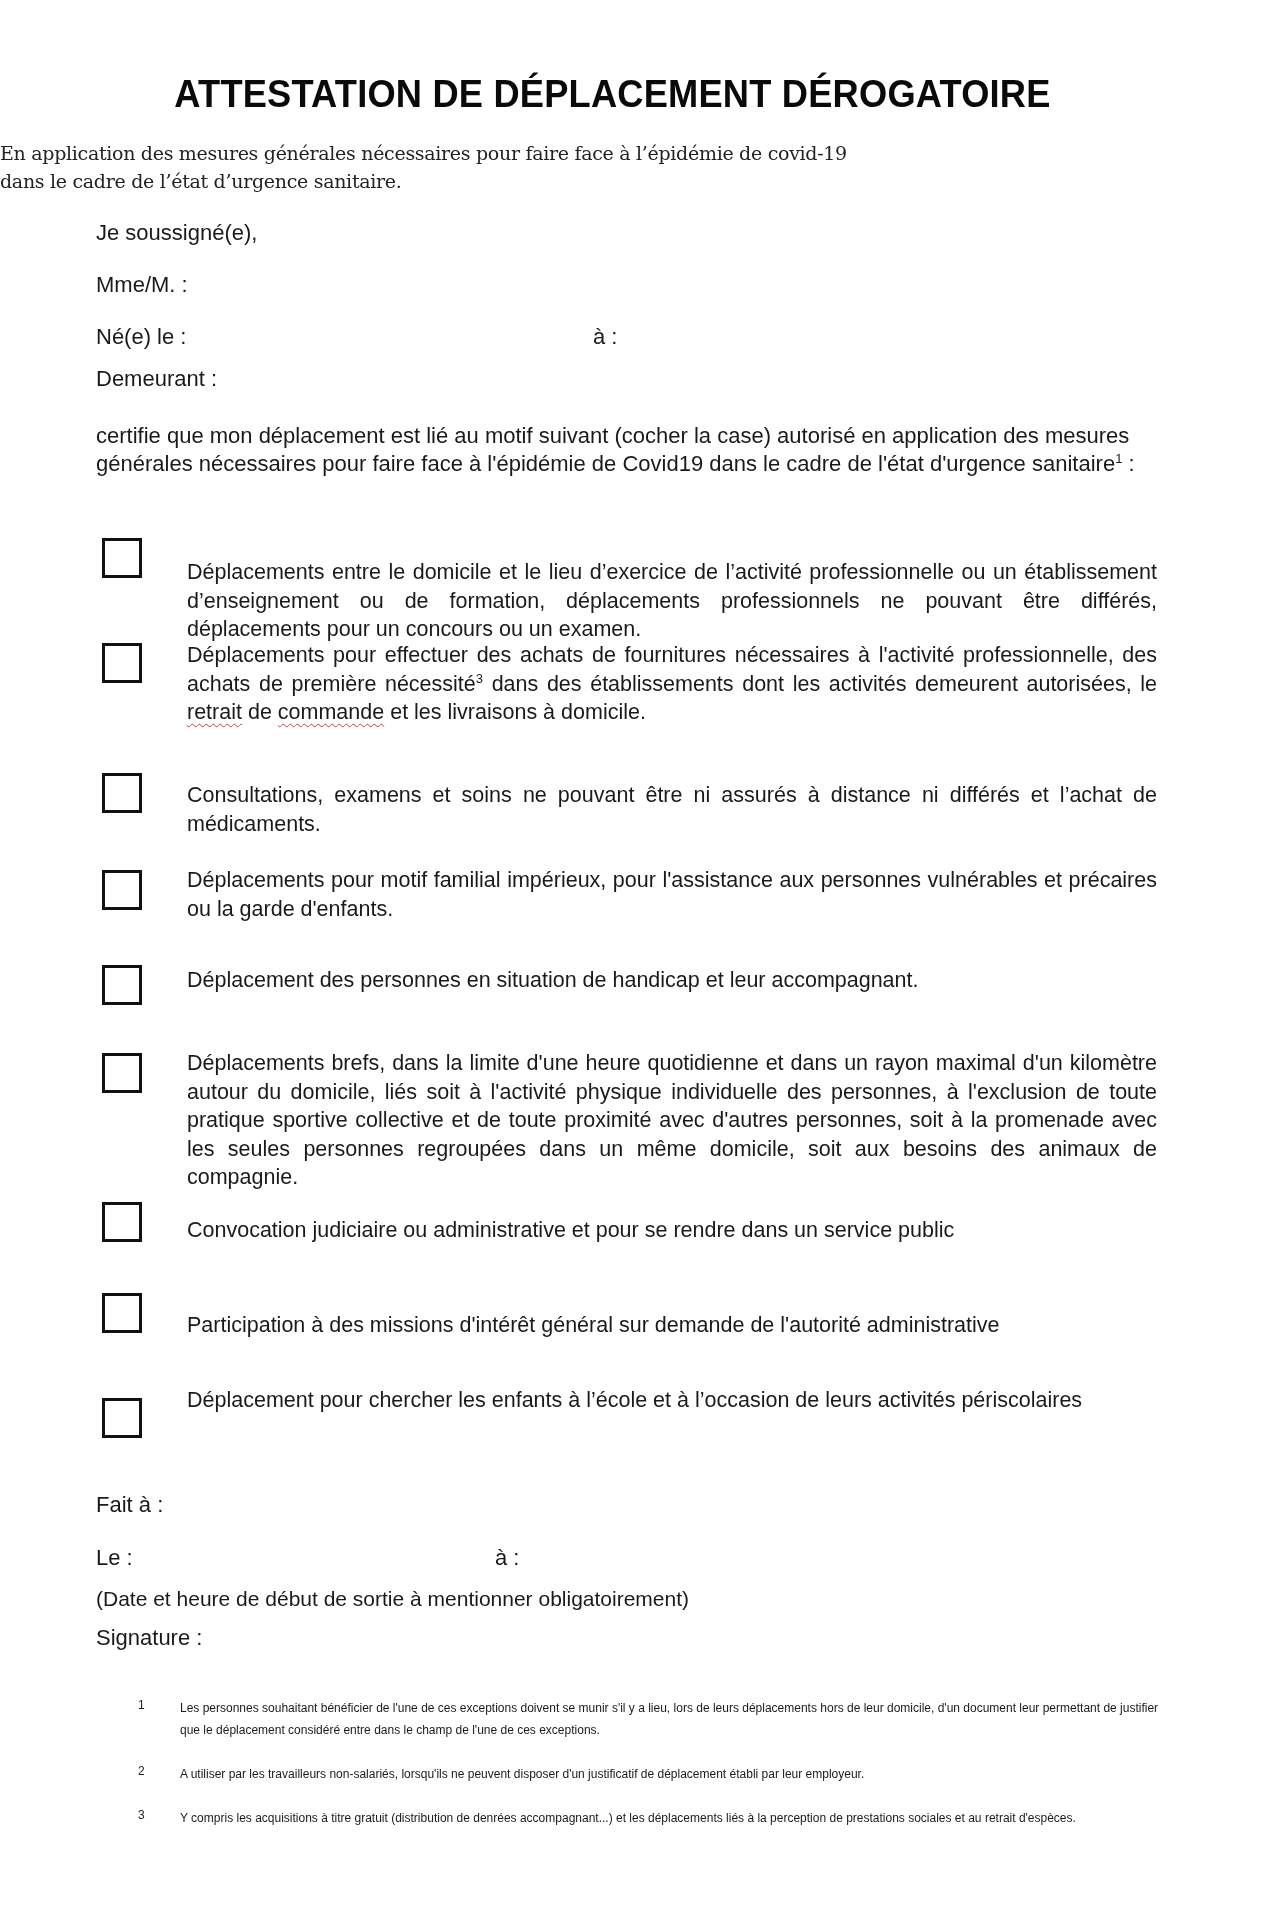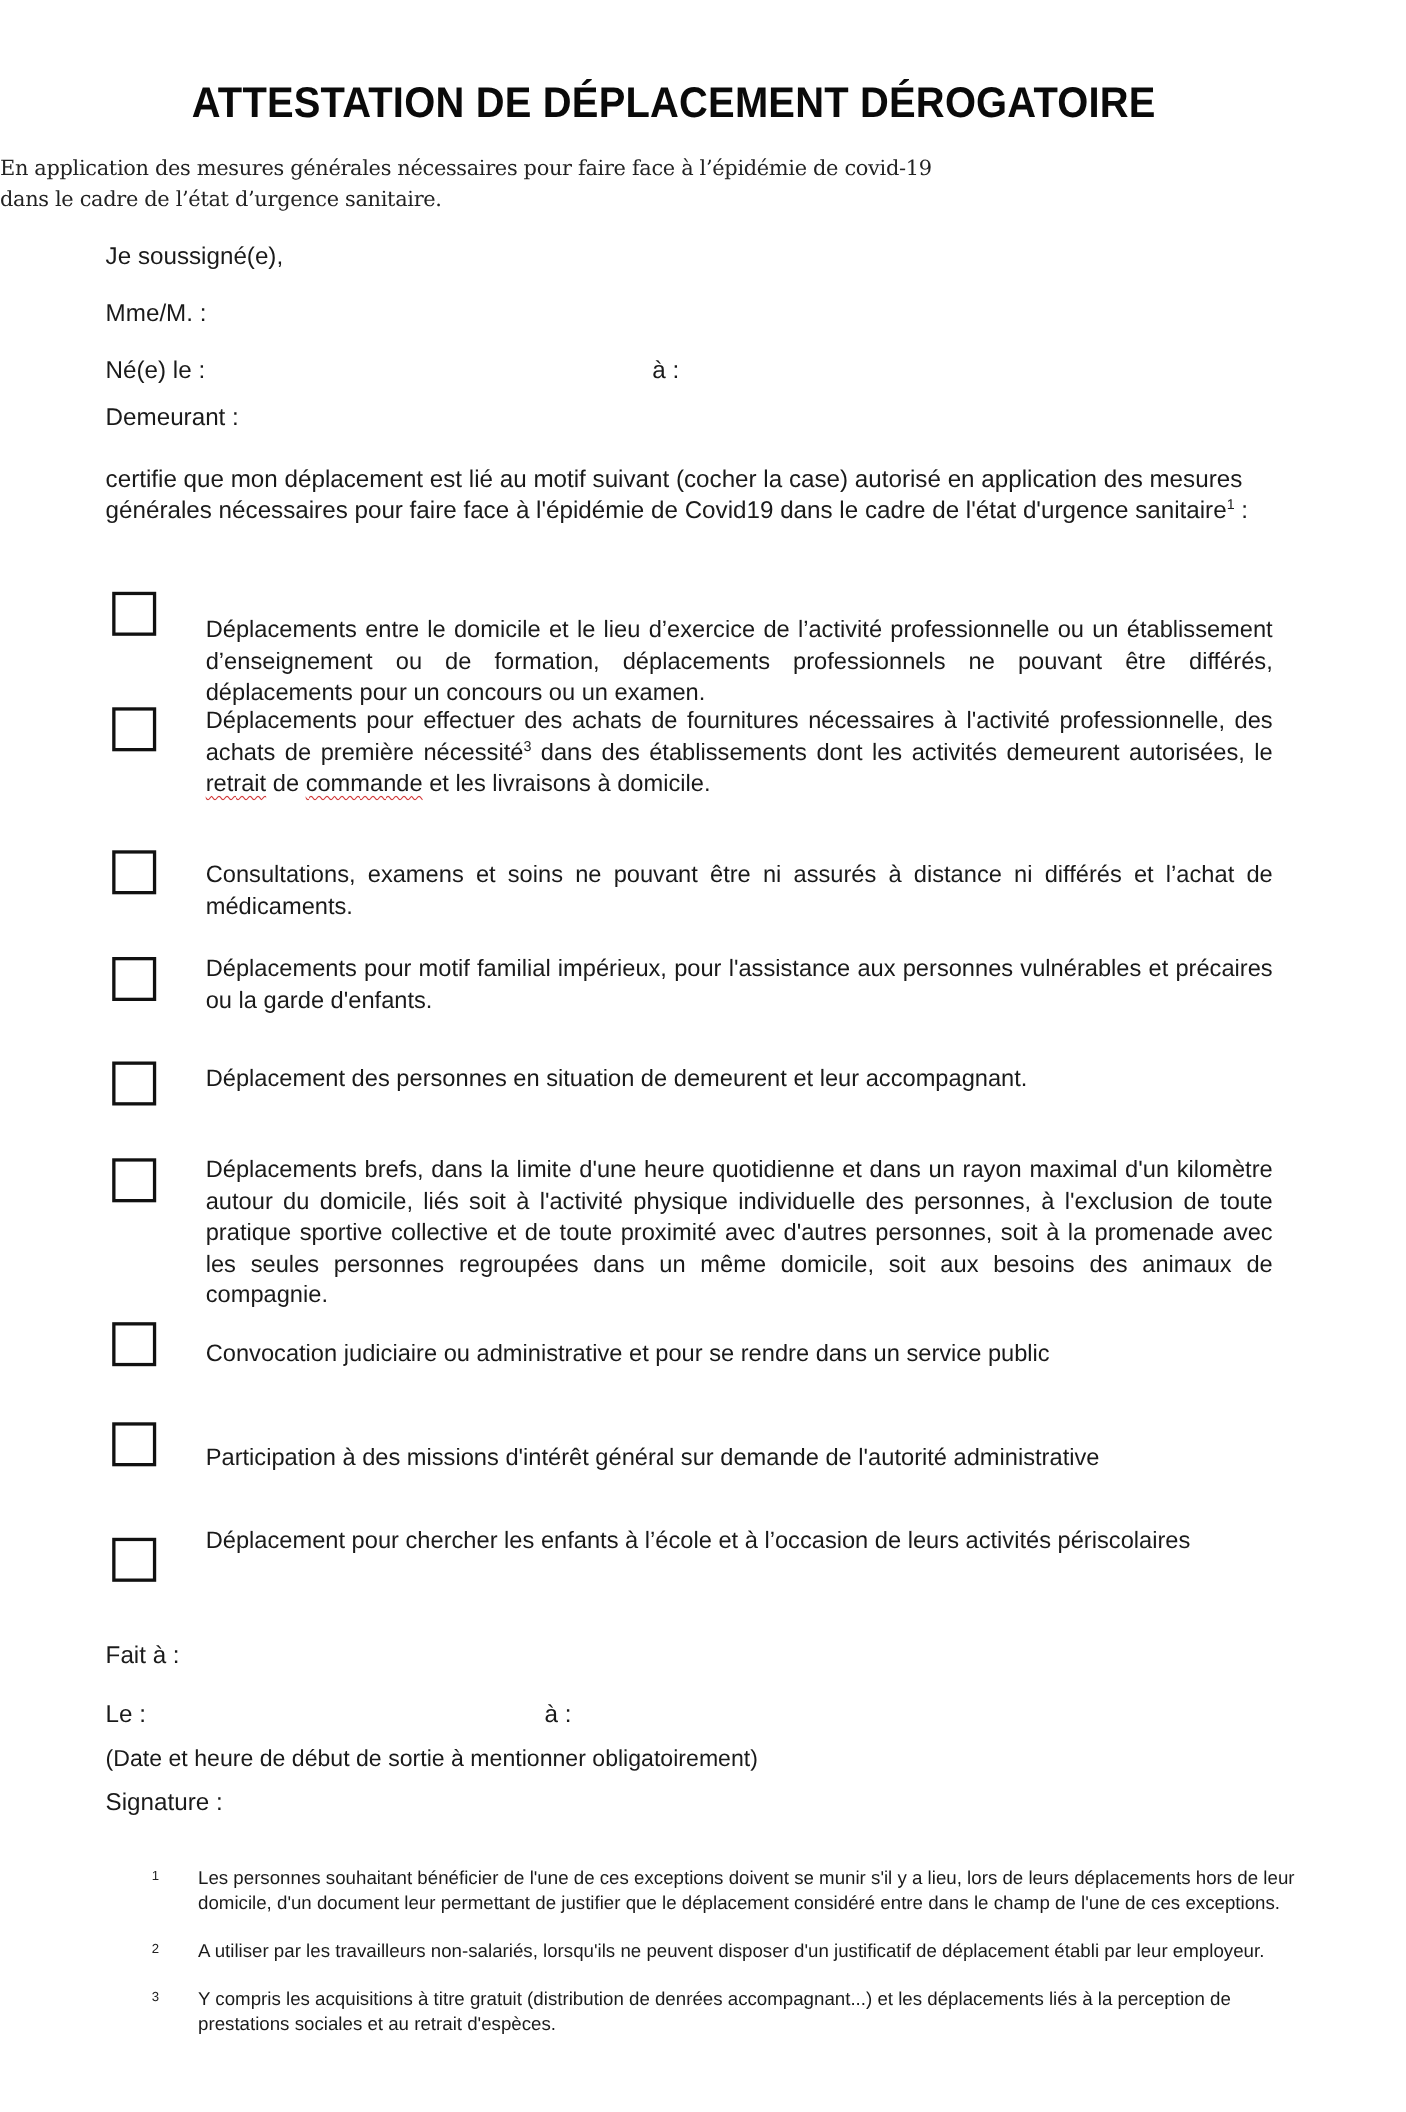--- a/index.html
+++ b/index.html
@@ -17,21 +17,21 @@
   .field-at { font-size: 22px; color: #1a1a1a; }
   .para { left: 96px; width: 1060px; font-size: 22px; line-height: 28px; color: #1a1a1a; }
   .para sup, .item-text sup { font-size: 13px; vertical-align: super; line-height: 0; }
   .checkbox { position: absolute; left: 102px; width: 34px; height: 34px;
               border: 3px solid #111; background: #fff; cursor: pointer; box-sizing: content-box; }
   .item-text { position: absolute; left: 187px; width: 970px; font-size: 21.5px;
                line-height: 28.5px; text-align: justify; color: #1a1a1a; }
   .squiggle { text-decoration: underline wavy #d23a3a; text-decoration-thickness: 1px;
               text-underline-offset: 4px; }
   .fn-num { position: absolute; left: 138px; font-size: 12px; color: #222; }
-  .fn-text { position: absolute; left: 180px; width: 1000px; font-size: 17px;
+  .fn-text { position: absolute; left: 180px; width: 1000px; font-size: 12px;
              line-height: 22px; color: #1a1a1a; }
 </style>
 </head>
 <body>
 
 <div class="abs title">ATTESTATION DE DÉPLACEMENT DÉROGATOIRE</div>
 <div class="abs subtitle" style="top:142px;">En application des mesures générales nécessaires pour faire face à l’épidémie de covid-19</div>
 <div class="abs subtitle" style="top:170px;">dans le cadre de l’état d’urgence sanitaire.</div>
 
 <div class="abs field" style="top:220px;">Je soussigné(e),</div>
@@ -55,21 +55,21 @@
 <div class="checkbox" style="top:643px;"></div>
 <div class="item-text" style="top:641px;"><span>Déplacements pour effectuer des achats de fournitures nécessaires à l'activité professionnelle, des achats de première nécessité</span><sup>3</sup><span> dans des établissements dont les activités demeurent autorisées, le </span><span class="squiggle">retrait</span><span> de </span><span class="squiggle">commande</span><span> et les livraisons à domicile.</span></div>
 
 <div class="checkbox" style="top:773px;"></div>
 <div class="item-text" style="top:781px;">Consultations, examens et soins ne pouvant être ni assurés  à distance ni différés et l’achat de médicaments.</div>
 
 <div class="checkbox" style="top:870px;"></div>
 <div class="item-text" style="top:866px;">Déplacements pour motif familial impérieux, pour l'assistance aux personnes vulnérables et précaires ou la garde d'enfants.</div>
 
 <div class="checkbox" style="top:965px;"></div>
-<div class="item-text" style="top:966px;">Déplacement des personnes en situation de demeurent et leur accompagnant.</div>
+<div class="item-text" style="top:966px;">Déplacement des personnes en situation de handicap et leur accompagnant.</div>
 
 <div class="checkbox" style="top:1053px;"></div>
 <div class="item-text" style="top:1049px;">Déplacements brefs, dans la limite d'une heure quotidienne et dans un rayon maximal d'un kilomètre autour du domicile, liés soit à l'activité physique individuelle des personnes, à l'exclusion de toute pratique sportive collective et de toute proximité avec d'autres personnes, soit à la promenade avec les seules personnes regroupées dans un même domicile, soit aux besoins des animaux de compagnie.</div>
 
 <div class="checkbox" style="top:1202px;"></div>
 <div class="item-text" style="top:1216px;">Convocation judiciaire ou administrative et pour se rendre dans un service public</div>
 
 <div class="checkbox" style="top:1293px;"></div>
 <div class="item-text" style="top:1311px;">Participation à des missions d'intérêt général sur demande de l'autorité administrative</div>
 

